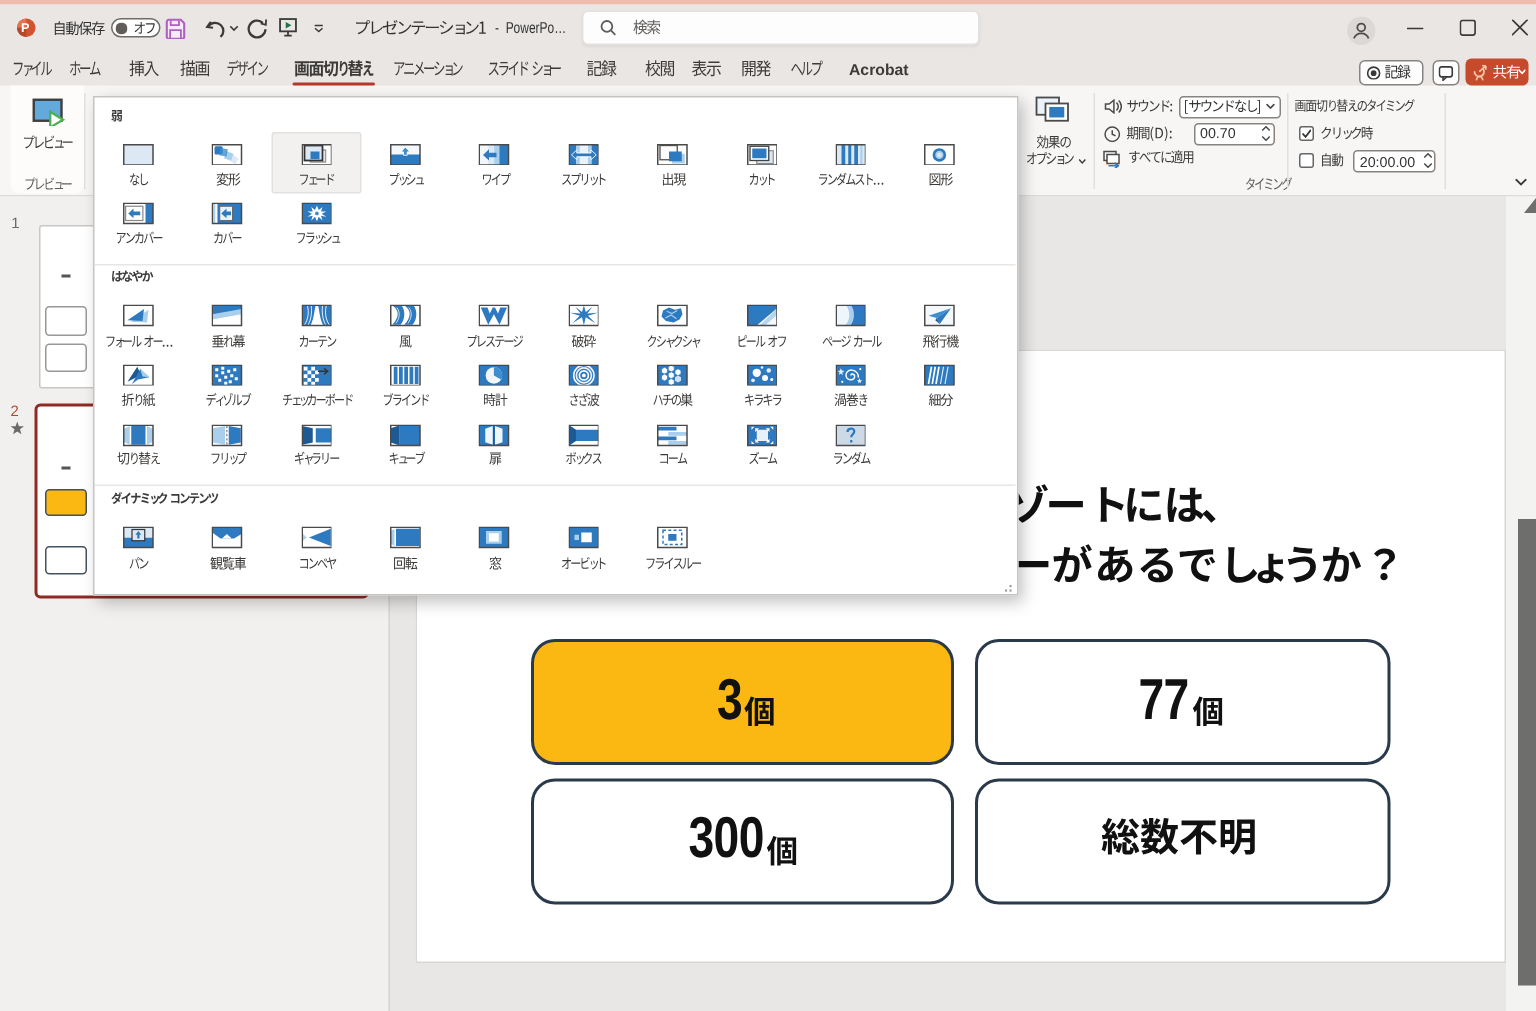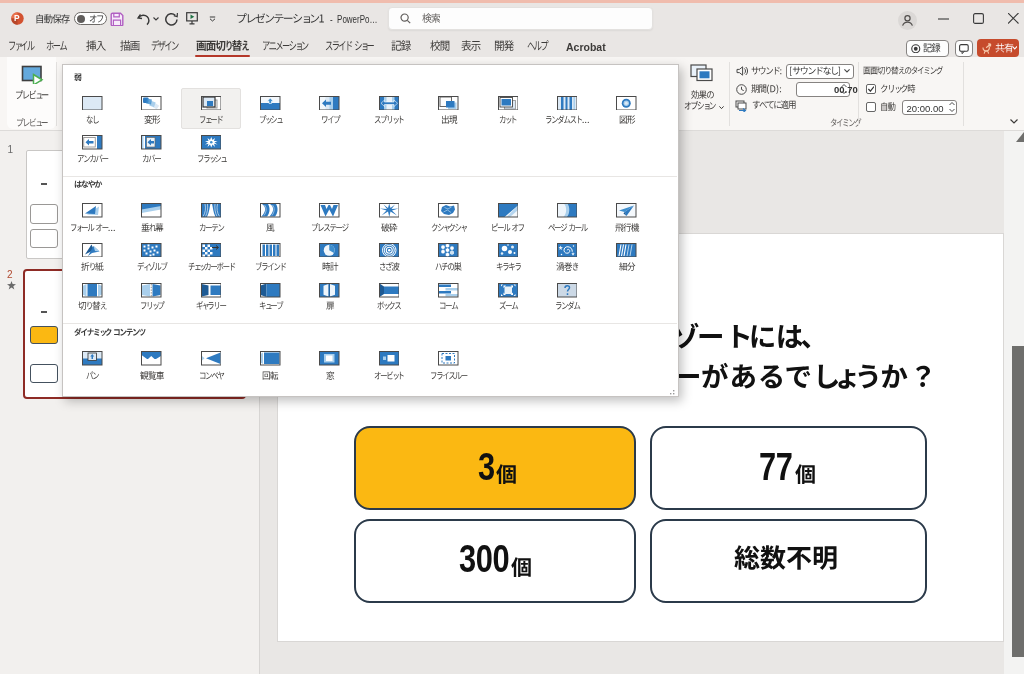--- a/index.html
+++ b/index.html
@@ -321,21 +321,21 @@
       <g fill="#3d3b39" transform="translate(0,8.17) scale(0.00950,-0.00950)">
         <use href="#g64" transform="translate(0,0) scale(0.880,1)"></use>
         <use href="#g65" transform="translate(800,0) scale(0.880,1)"></use>
         <use href="#g66" x="1600"></use>
         <use href="#g67" x="1938"></use>
         <use href="#g68" x="2626"></use>
         <use href="#g59" x="2964"></use>
       </g>
     </svg>
     <div style="position:absolute;left:795.5px;top:81.5px;width:54px;height:15px;background:#fff;border:1px solid #868381;border-radius:3px"></div>
-    <div style="position:absolute;left:800px;top:85px;font-size:9.5px;color:#333;font-weight:700;white-space:pre;line-height:1;margin-left:34px;">00.70</div>
+    <div style="position:absolute;left:800px;top:85px;font-size:9.5px;color:#333;font-weight:400;white-space:pre;line-height:1;">00.70</div>
     <svg style="position:absolute;left:840.5px;top:84px;" width="6" height="10" viewBox="0 0 6 10">
       <path d="M.5 3 L3 .5 L5.5 3 M.5 7 L3 9.5 L5.5 7" fill="none" stroke="#4a4a4a" stroke-width="1"></path>
     </svg>
     <svg style="position:absolute;left:735px;top:99.5px;" width="13" height="12" viewBox="0 0 13 12">
       <rect x="1" y="1" width="8" height="6" fill="none" stroke="#4a4a4a" stroke-width="1"></rect>
       <rect x="3" y="3" width="8" height="6" fill="#fff" stroke="#4a4a4a" stroke-width="1"></rect>
       <path d="M4 10.5 h6 M8 8.5 l2.5 2 l-2.5 2" fill="none" stroke="#2e7ac0" stroke-width="1.1"></path>
     </svg>
     <svg style="position:absolute;left:752.0px;top:100.0px;overflow:visible" width="45" height="11">
       <g fill="#3d3b39" transform="translate(0,8.17) scale(0.00950,-0.00950)">

